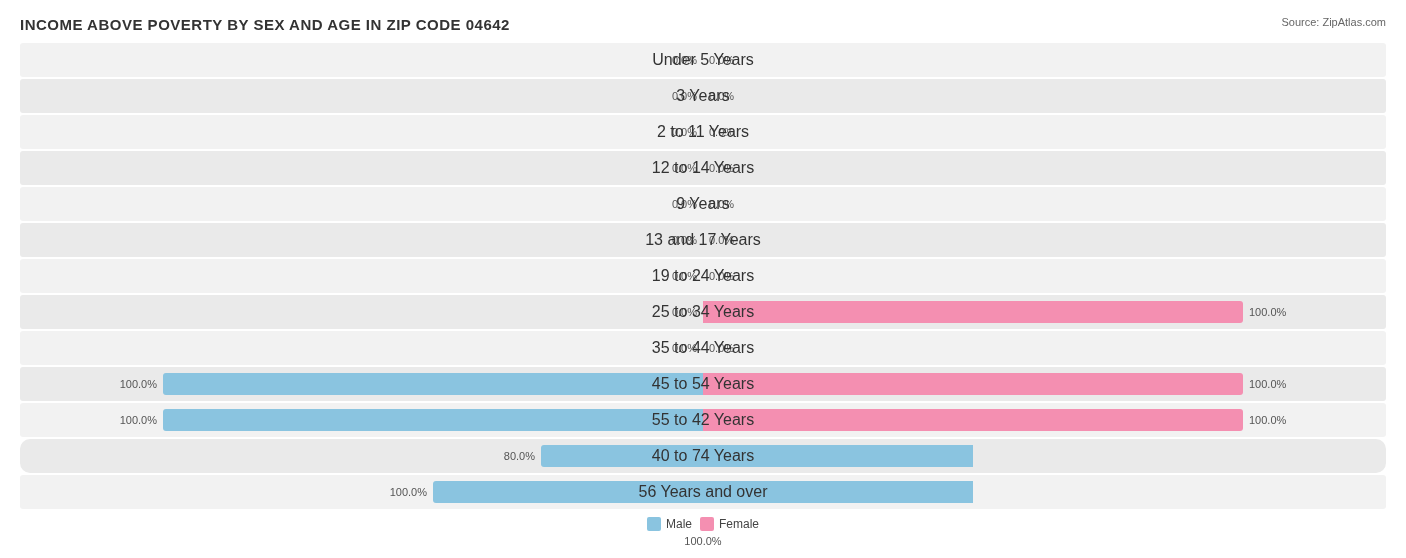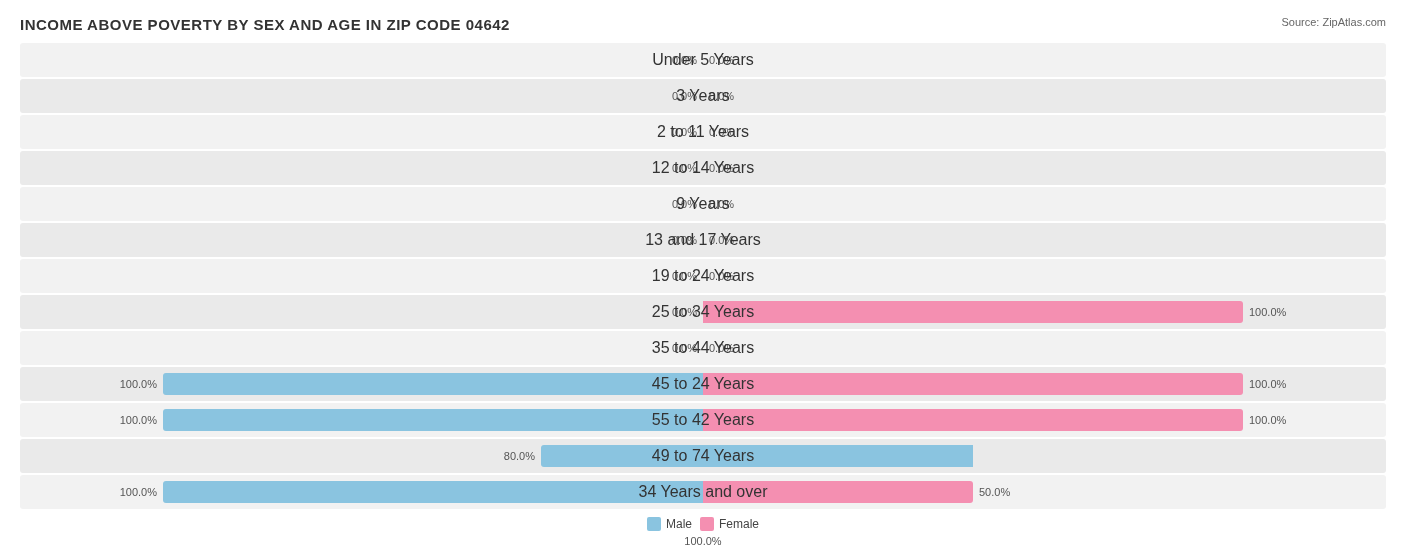--- a/index.html
+++ b/index.html
@@ -215,54 +215,50 @@
         <div class="center-label">35 to 44 Years</div>
         <div class="half half-right" style="width: 540px; position: relative;">
           <div class="flabel" style="left: 4px;">0.0%</div>
         </div>
       </div>
       <div class="single-row even" style="display: flex; align-items: center; position: relative; justify-content: center;">
         <div class="half half-left" style="width: 540px; position: relative;">
           <div class="mbar" style="width: 540px;"></div>
           <div class="mlabel" style="right: 544px;">100.0%</div>
         </div>
-        <div class="center-label">45 to 24 Years</div>
+        <div class="center-label">45 to 54 Years</div>
         <div class="half half-right" style="width: 540px; position: relative;">
           <div class="fbar" style="width: 540px;"></div>
           <div class="flabel" style="left: 544px;">100.0%</div>
         </div>
       </div>
       <div class="single-row odd" style="display: flex; align-items: center; position: relative; justify-content: center;">
         <div class="half half-left" style="width: 540px; position: relative;">
           <div class="mbar" style="width: 540px;"></div>
           <div class="mlabel" style="right: 544px;">100.0%</div>
         </div>
         <div class="center-label">55 to 42 Years</div>
         <div class="half half-right" style="width: 540px; position: relative;">
           <div class="fbar" style="width: 540px;"></div>
           <div class="flabel" style="left: 544px;">100.0%</div>
         </div>
       </div>
-      <div class="single-row even" style="display: flex; align-items: center; position: relative; justify-content: center;">
+      <div class="single-row even" style="display: flex; align-items: center; position: relative; justify-content: center; border-radius: 10px;">
         <div class="half half-left" style="width: 540px; position: relative;">
           <div class="mbar" style="width: 432px;"></div>
           <div class="mlabel" style="right: 436px;">80.0%</div>
         </div>
-        <div class="center-label">49 to 74 Years</div>
+        <div class="center-label">40 to 74 Years</div>
       </div>
       <div class="single-row odd" style="display: flex; align-items: center; position: relative; justify-content: center;">
         <div class="half half-left" style="width: 540px; position: relative;">
           <div class="mbar" style="width: 540px;"></div>
           <div class="mlabel" style="right: 544px;">100.0%</div>
         </div>
-        <div class="center-label">34 Years and over</div>
-        <div class="half half-right" style="width: 540px; position: relative;">
-          <div class="fbar" style="width: 270px;"></div>
-          <div class="flabel" style="left: 274px;">50.0%</div>
-        </div>
+        <div class="center-label">56 Years and over</div>
       </div>
     </div>
 
   <div class="legend">
     <div class="legend-item">
       <div class="legend-box legend-male"></div>
       <span>Male</span>
     </div>
     <div class="legend-item">
       <div class="legend-box legend-female"></div>

